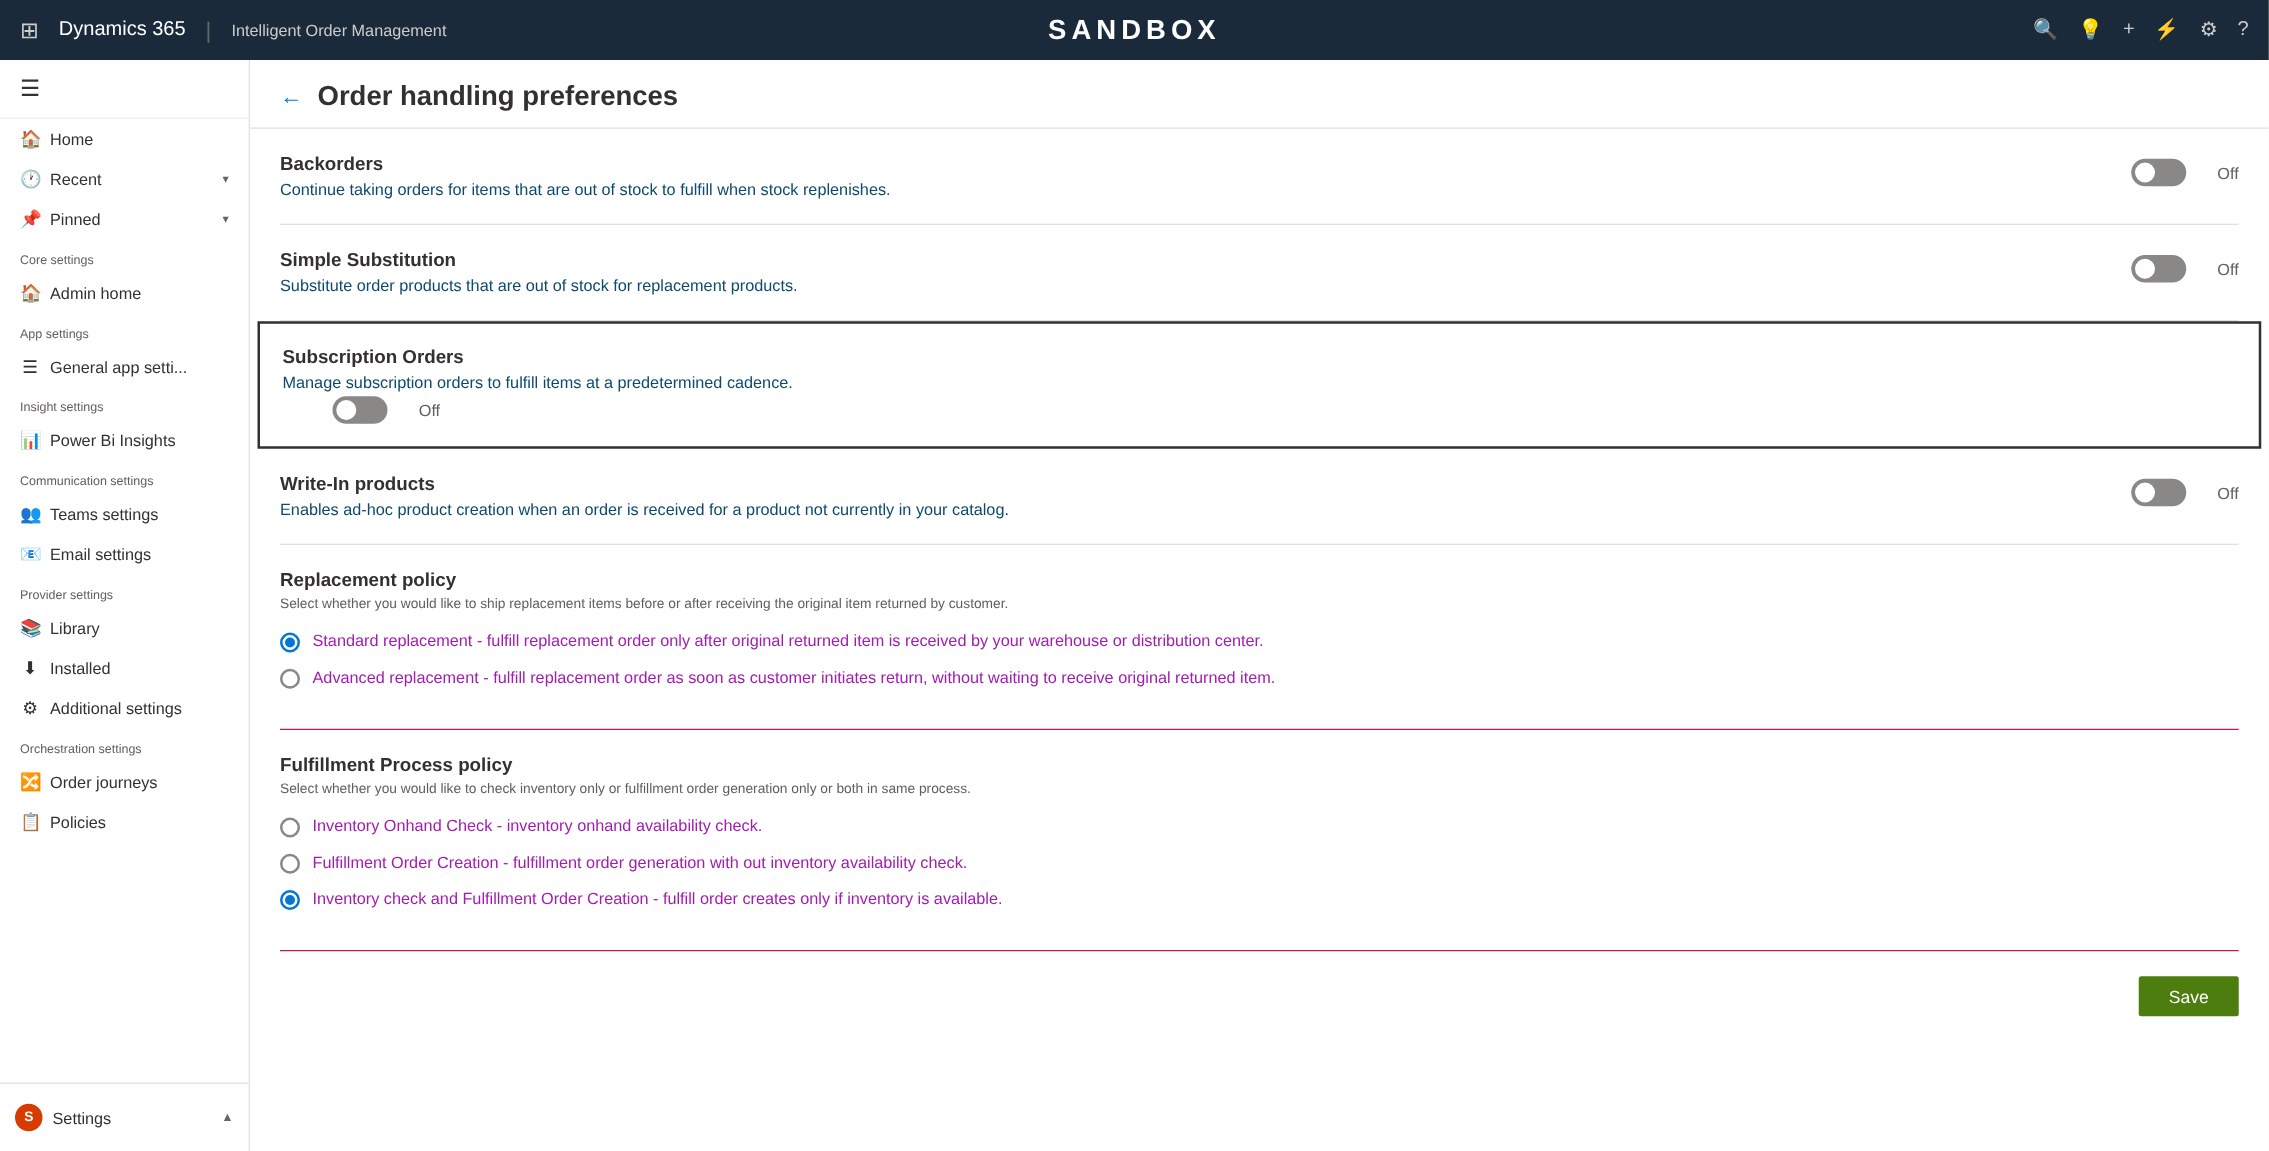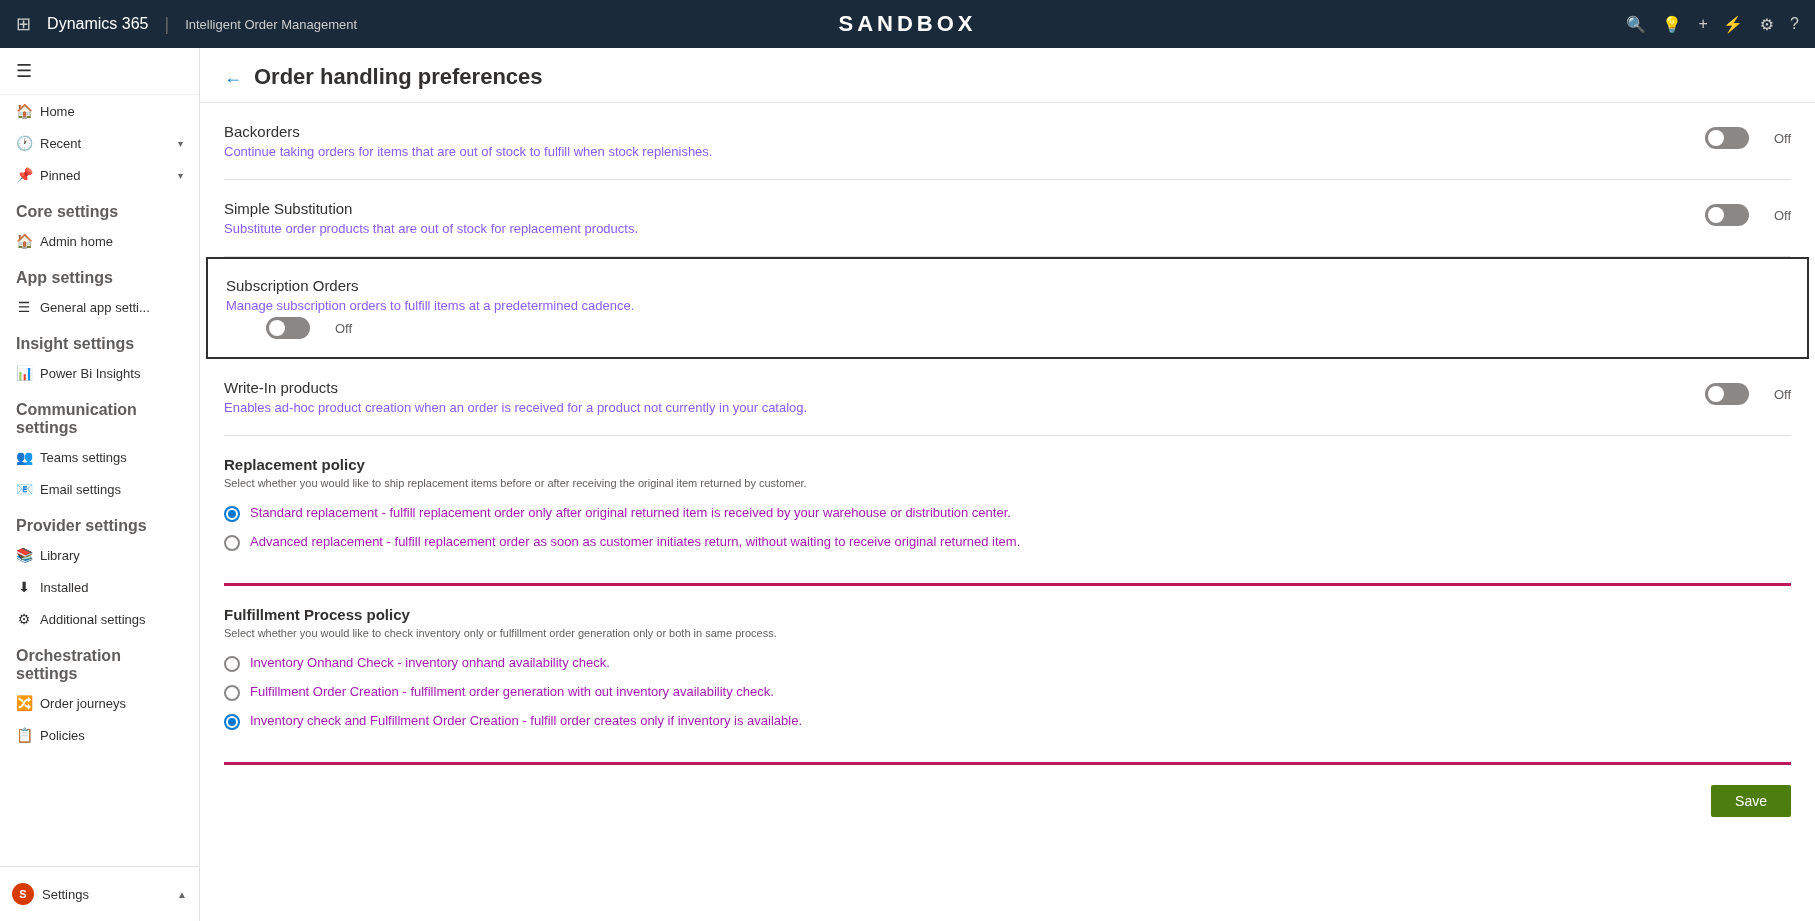--- a/index.html
+++ b/index.html
@@ -61,22 +61,22 @@
       padding: 8px 16px;
       cursor: pointer;
       font-size: 13px;
       color: #323130;
       position: relative;
     }
     .sidebar-item .icon { width: 16px; text-align: center; font-size: 14px; flex-shrink: 0; }
     .sidebar-item .chevron { margin-left: auto; font-size: 10px; color: #666; }
     .sidebar-section-header {
       padding: 12px 16px 4px;
-      font-size: 16px;
-      font-weight: 700;
+      font-size: 10px;
+      font-weight: 400;
       color: #605e5c;
       text-transform: none;
     }
     .sidebar-bottom {
       border-top: 1px solid #e0e0e0;
       padding: 8px 0;
     }
     .sidebar-bottom-item {
       display: flex;
       align-items: center;
@@ -130,22 +130,22 @@
       padding: 20px 0;
       border-bottom: 1px solid #e0e0e0;
     }
     .setting-row.highlighted {
       border: 2px solid #323130;
       padding: 18px;
       margin: 0 -18px;
       flex-direction: column;
     }
     .setting-info { flex: 1; }
-    .setting-name { font-size: 15px; font-weight: 400; color: #323130; margin-bottom: 4px; }
-    .setting-desc { font-size: 13px; color: #8b5cf6; }
+    .setting-name { font-size: 15px; font-weight: 700; color: #323130; margin-bottom: 4px; }
+    .setting-desc { font-size: 13px; color: #0c4a6e; }
 
     
     .toggle-container { display: flex; align-items: center; gap: 25px; flex-shrink: 0; margin-left: 40px; margin-top: 4px; }
     .toggle {
       position: relative;
       width: 44px;
       height: 22px;
     }
     .toggle-track {
       width: 44px;
@@ -196,21 +196,21 @@
       background: #0078d4;
       border-radius: 50%;
       position: absolute;
       top: 2px;
       left: 2px;
     }
 
     .section-title { font-size: 15px; font-weight: 600; color: #323130; margin-bottom: 4px; }
     .section-desc { font-size: 11px; color: #605e5c; margin-bottom: 8px; }
 
-    .policy-section { padding: 20px 0; border-bottom: 3px solid #be185d; }
+    .policy-section { padding: 20px 0; border-bottom: 1px solid #be185d; }
 
     .save-bar {
       display: flex;
       justify-content: flex-end;
       padding: 20px 0 0;
     }
     .save-btn {
       background: #4d7c0f;
       color: #fff;
       border: none;

